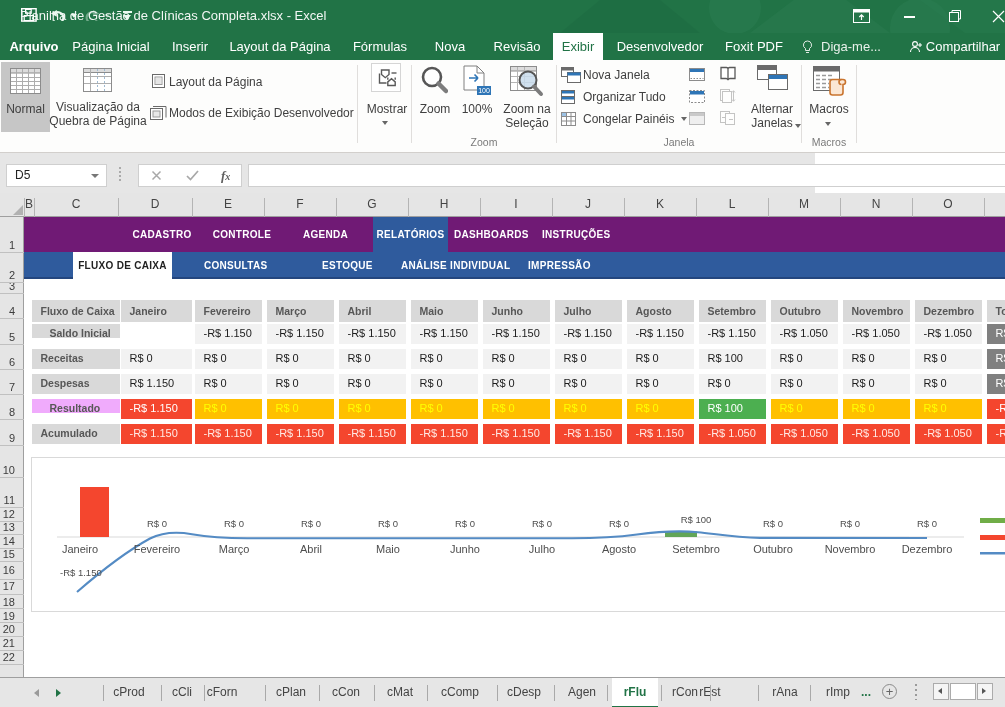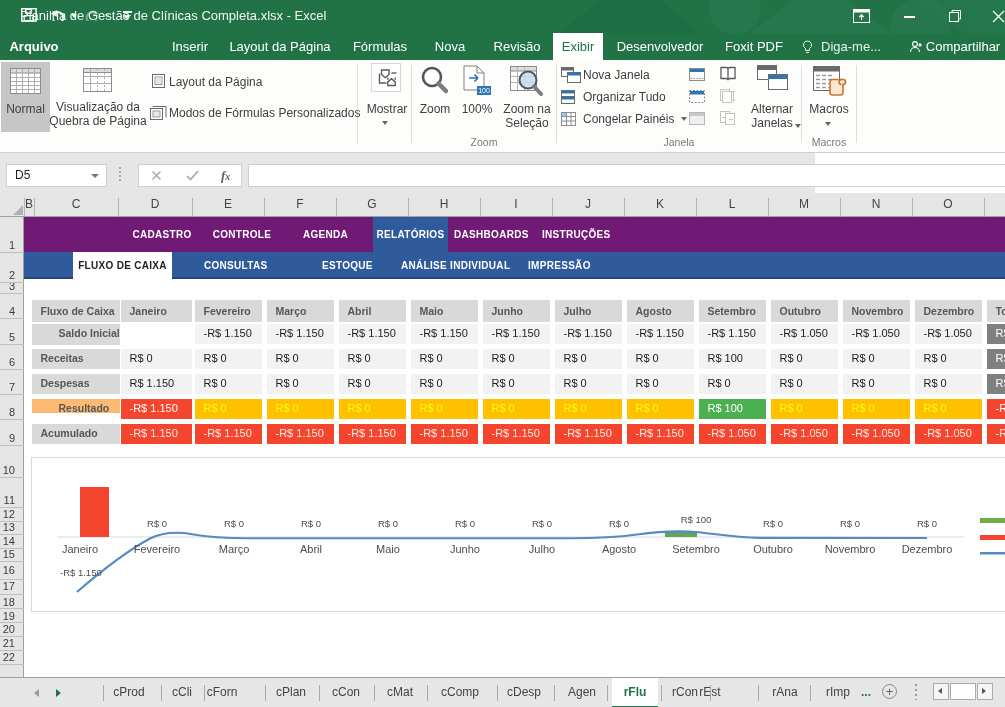--- a/index.html
+++ b/index.html
@@ -87,20 +87,21 @@
     <rect x="0.5" y="2.5" width="9" height="9" fill="none" stroke="#fff" stroke-width="1"></rect>
     <path d="M3 2.5 L3 0.5 L11.5 0.5 L11.5 9 L9.5 9" fill="none" stroke="#fff" stroke-width="1"></path>
   </svg>
   <svg class="abs" style="left:992px;top:10px" width="13" height="13" viewBox="0 0 13 13">
     <path d="M1 1 L12 12 M12 1 L1 12" stroke="#fff" stroke-width="1.2"></path>
   </svg>
 </div>
 
 <div class="abs" id="tabrow">
   <div class="rtab" style="left:4px;width:60px;font-weight:bold;">Arquivo</div>
+  <div class="rtab" style="left:41px;width:140px;">Página Inicial</div>
   <div class="rtab" style="left:140px;width:100px;">Inserir</div>
   <div class="rtab" style="left:210px;width:140px;">Layout da Página</div>
   <div class="rtab" style="left:340px;width:80px;">Fórmulas</div>
   <div class="rtab" style="left:410px;width:80px;">Nova</div>
   <div class="rtab" style="left:482px;width:70px;">Revisão</div>
   <div class="rtab" style="left:553px;width:50px;background:#fff;color:#217346;height:27px;">Exibir</div>
   <div class="rtab" style="left:600px;width:120px;">Desenvolvedor</div>
   <div class="rtab" style="left:704px;width:100px;">Foxit PDF</div>
   <div class="rtab" style="left:816px;width:70px;color:#e8f0ea;">Diga-me...</div>
   <svg class="abs" style="left:802px;top:7px" width="11" height="15" viewBox="0 0 11 15">
@@ -152,21 +153,21 @@
     <rect x="3" y="3" width="7" height="7.5" fill="none" stroke="#9a9a9a"></rect>
     <path d="M4 5 h5 M4 7 h5 M4 9 h5" stroke="#c0c0c0" stroke-width="0.8"></path>
   </svg>
   <div class="rbtnlabel" style="left:169px;top:15px;text-align:left;">Layout da Página</div>
 
   <svg class="abs" style="left:150px;top:46px" width="17" height="14" viewBox="0 0 17 14">
     <rect x="0.5" y="2.5" width="12" height="11" fill="#fff" stroke="#6a6a6a"></rect>
     <path d="M3 0.5 h13 v11" fill="none" stroke="#6a6a6a"></path>
     <rect x="3" y="5" width="7" height="6" fill="#e8e8e8" stroke="#9a9a9a"></rect>
   </svg>
-  <div class="rbtnlabel" style="left:169px;top:46px;text-align:left;">Modos de Fórmulas Personalizados</div>
+  <div class="rbtnlabel" style="left:169px;top:46px;text-align:left;">Modos de Exibição Desenvolvedor</div>
 
   <svg class="abs" style="left:371px;top:3px" width="30" height="29" viewBox="0 0 30 29">
     <rect x="0.5" y="0.5" width="29" height="28" fill="#fff" stroke="#d5d5d5"></rect>
     <path d="M8.5 10.5 V20 H15.5" stroke="#595959" stroke-width="1.4" fill="none"></path>
     <path d="M10.5 7 h7.5 v4.5 l-3.75 3.2 l-3.75 -3.2 z" stroke="#595959" stroke-width="1.4" fill="#fff"></path>
     <path d="M20.5 10 h5" stroke="#595959" stroke-width="1.4"></path>
     <path d="M16.8 14.5 v2.2 M24.2 14.5 v2.2" stroke="#595959" stroke-width="1.4"></path>
     <path d="M16.8 22.5 v-3.6 l3.7 -3.2 l3.7 3.2 v3.6 z" stroke="#595959" stroke-width="1.4" fill="#fff"></path>
   </svg>
   <div class="rbtnlabel" style="left:357px;top:42px;width:60px;">Mostrar</div>
@@ -378,24 +379,24 @@
 <div class="abs" id="band2">
   <div class="m2" style="left:49px;width:99px;background:#fff;color:#222;">FLUXO DE CAIXA</div>
   <div class="m2" style="left:180px;width:61px;">CONSULTAS</div>
   <div class="m2" style="left:298px;width:48px;">ESTOQUE</div>
   <div class="m2" style="left:377px;width:102px;">ANÁLISE INDIVIDUAL</div>
   <div class="m2" style="left:504px;width:61px;">IMPRESSÃO</div>
 </div>
 
 <div class="abs" id="tablewrap">
     <div class="tc hd" style="left: 31.5px; top: 299.5px; width: 88px; height: 22px; background: rgb(217, 217, 217); line-height: 22px; padding-left: 9px;">Fluxo de Caixa</div>
-    <div class="tc hd" style="left: 31.5px; top: 324px; width: 88px; height: 21px; background: rgb(217, 217, 217); line-height: 19.5px; padding-left: 27px;">Saldo Inicial</div>
+    <div class="tc hd" style="left: 31.5px; top: 324px; width: 88px; height: 14px; background: rgb(217, 217, 217); line-height: 19.5px; padding-left: 18px;">Saldo Inicial</div>
     <div class="tc hd" style="left: 31.5px; top: 349px; width: 88px; height: 19.5px; background: rgb(217, 217, 217); line-height: 19.5px; padding-left: 9px;">Receitas</div>
     <div class="tc hd" style="left: 31.5px; top: 374px; width: 88px; height: 19.5px; background: rgb(217, 217, 217); line-height: 19.5px; padding-left: 9px;">Despesas</div>
-    <div class="tc hd" style="left: 31.5px; top: 399px; width: 88px; height: 14px; background: #fdba74; line-height: 19.5px; padding-left: 27px;">Resultado</div>
+    <div class="tc hd" style="left: 31.5px; top: 399px; width: 88px; height: 14px; background: #f0abfc; line-height: 19.5px; padding-left: 18px;">Resultado</div>
     <div class="tc hd" style="left: 31.5px; top: 424px; width: 88px; height: 19.5px; background: rgb(217, 217, 217); line-height: 19.5px; padding-left: 9px;">Acumulado</div>
     <div class="tc hd" style="left: 120.5px; top: 299.5px; width: 71px; height: 22px; background: rgb(217, 217, 217); line-height: 22px; padding-left: 9px;">Janeiro</div>
     <div class="tc hd" style="left: 194.5px; top: 299.5px; width: 67.5px; height: 22px; background: rgb(217, 217, 217); line-height: 22px; padding-left: 9px;">Fevereiro</div>
     <div class="tc hd" style="left: 266.5px; top: 299.5px; width: 67.5px; height: 22px; background: rgb(217, 217, 217); line-height: 22px; padding-left: 9px;">Março</div>
     <div class="tc hd" style="left: 338.5px; top: 299.5px; width: 67.5px; height: 22px; background: rgb(217, 217, 217); line-height: 22px; padding-left: 9px;">Abril</div>
     <div class="tc hd" style="left: 410.5px; top: 299.5px; width: 67.5px; height: 22px; background: rgb(217, 217, 217); line-height: 22px; padding-left: 9px;">Maio</div>
     <div class="tc hd" style="left: 482.5px; top: 299.5px; width: 67.5px; height: 22px; background: rgb(217, 217, 217); line-height: 22px; padding-left: 9px;">Junho</div>
     <div class="tc hd" style="left: 554.5px; top: 299.5px; width: 67.5px; height: 22px; background: rgb(217, 217, 217); line-height: 22px; padding-left: 9px;">Julho</div>
     <div class="tc hd" style="left: 626.5px; top: 299.5px; width: 67.5px; height: 22px; background: rgb(217, 217, 217); line-height: 22px; padding-left: 9px;">Agosto</div>
     <div class="tc hd" style="left: 698.5px; top: 299.5px; width: 67.5px; height: 22px; background: rgb(217, 217, 217); line-height: 22px; padding-left: 9px;">Setembro</div>

